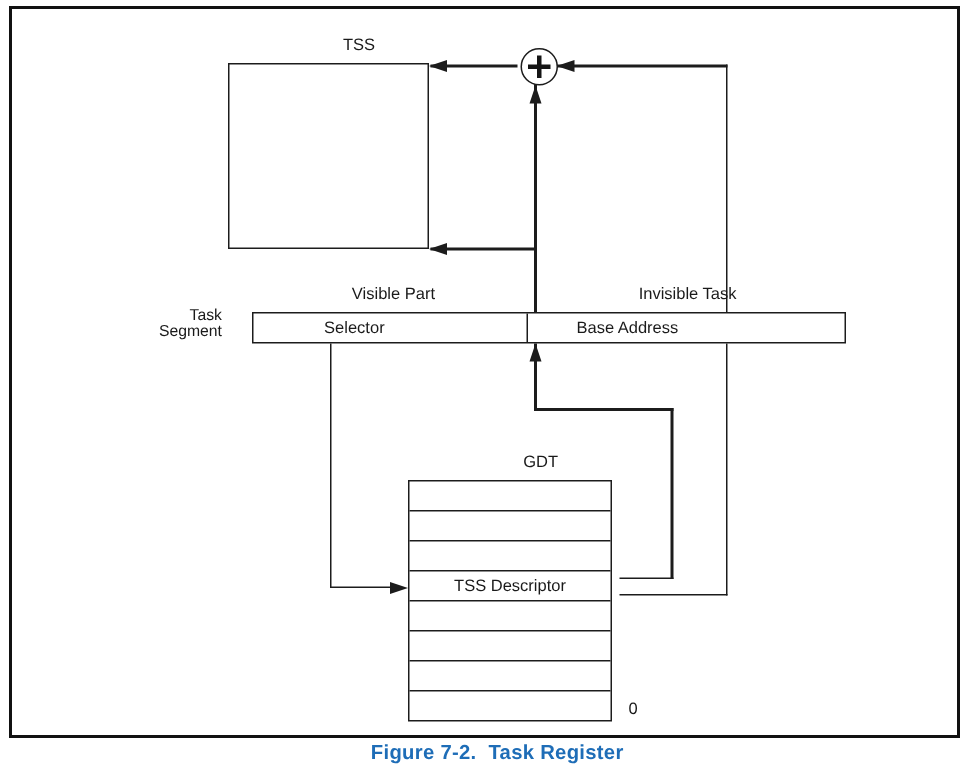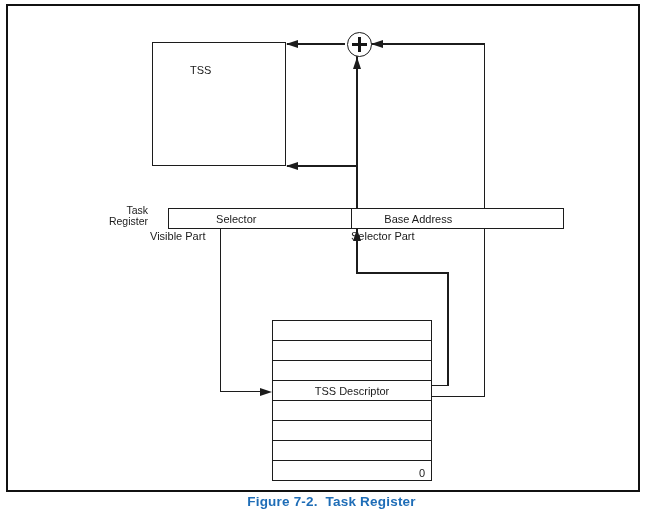--- a/index.html
+++ b/index.html
@@ -10,42 +10,42 @@
   .frame{
     position:absolute;left:6px;top:4px;width:634px;height:488px;
     border:2px solid #111;box-sizing:border-box;background:transparent;
   }
   .line{position:absolute;background:#1c1c1c;}
   .box{
     position:absolute;background:#ffffff;border:1.5px solid #1c1c1c;
     box-sizing:border-box;
   }
   .lbl{position:absolute;font-size:11px;line-height:12px;white-space:nowrap;}
-  .center{text-align:left;margin-top:40px;}
+  .center{text-align:right;}
   .arrow{position:absolute;width:0;height:0;}
   .arrow.a-left{border-top:4px solid transparent;border-bottom:4px solid transparent;border-right:12px solid #1c1c1c;}
   .arrow.a-right{border-top:4px solid transparent;border-bottom:4px solid transparent;border-left:12px solid #1c1c1c;}
   .arrow.a-up{border-left:4px solid transparent;border-right:4px solid transparent;border-bottom:12px solid #1c1c1c;}
   .adder{
     position:absolute;left:346.5px;top:31.5px;width:23px;height:23px;
     border:1.5px solid #1c1c1c;border-radius:50%;background:#fff;box-sizing:content-box;
   }
   .plusbar{position:absolute;background:#151515;}
   .reg{
     position:absolute;left:168px;top:208px;width:396px;height:21px;
     border:1.5px solid #1c1c1c;box-sizing:border-box;background:#fff;
     display:flex;align-items:center;
   }
   .reg .cell{
     display:flex;align-items:center;justify-content:center;
     font-size:11px;box-sizing:border-box;height:100%;
   }
   .reg .cell + .cell{border-left:1.5px solid #1c1c1c;margin-left:47px;}
   .gdt{
-    position:absolute;left:272px;top:320px;width:160px;height:161px;
+    position:absolute;left:272px;top:320px;width:136px;height:161px;
     border:1.5px solid #1c1c1c;box-sizing:border-box;background:#fff;
     display:flex;flex-direction:column;
   }
   .gdt .row{
     flex:1;display:flex;align-items:center;justify-content:center;
     font-size:11px;box-sizing:border-box;
   }
   .gdt .row + .row{border-top:1.5px solid #1c1c1c;}
   .caption{
     position:absolute;left:16px;right:0;top:494px;text-align:center;
@@ -84,25 +84,25 @@
 
   <div class="box" style="left:152px;top:42px;width:134px;height:124px;"></div>
   <div class="lbl center" style="left:190px;width:60px;top:24px;">TSS</div>
 
   <div class="adder">
     <div class="plusbar" style="left:10px;top:4px;width:3px;height:15px;"></div>
     <div class="plusbar" style="left:4px;top:10px;width:15px;height:3px;"></div>
   </div>
 
   <div class="lbl center" style="left:150px;width:140px;top:190px;">Visible Part</div>
-  <div class="lbl center" style="left:351px;width:140px;top:190px;">Selector Part</div>
+  <div class="lbl center" style="left:351px;width:140px;top:190px;">Invisible Task</div>
 
   <div class="tr-label">
     <div>Task</div>
-    <div>Register</div>
+    <div>Segment</div>
   </div>
 
   <div class="reg">
     <div class="cell" style="width:134.5px;">Selector</div>
     <div class="cell" style="width:134.5px;">Base Address</div>
   </div>
 
   <div class="lbl center" style="left:312px;width:60px;top:302px;">GDT</div>
   <div class="gdt">
     <div class="row"></div>

